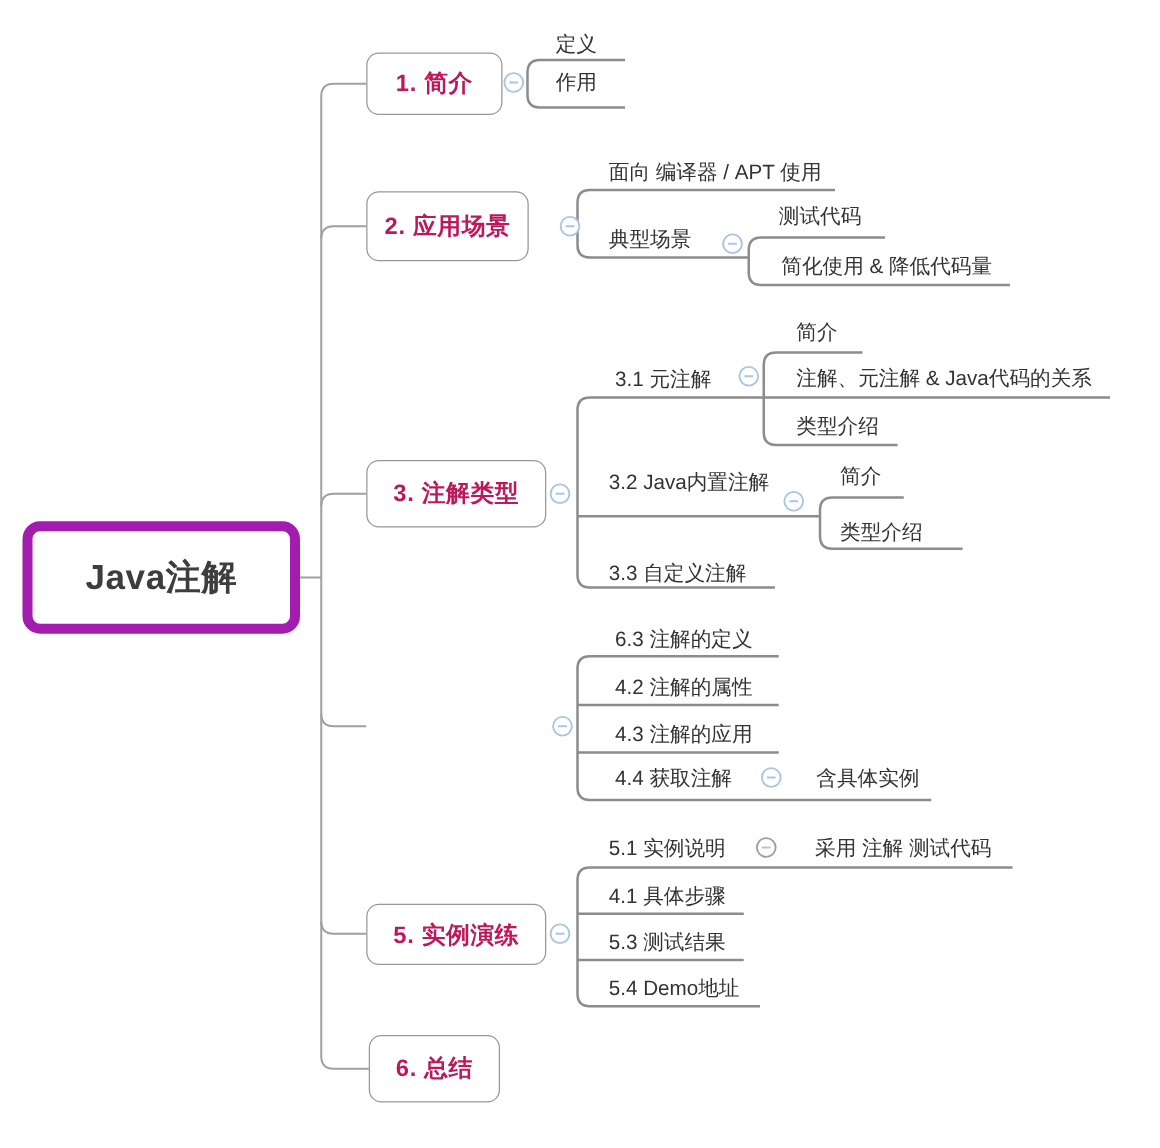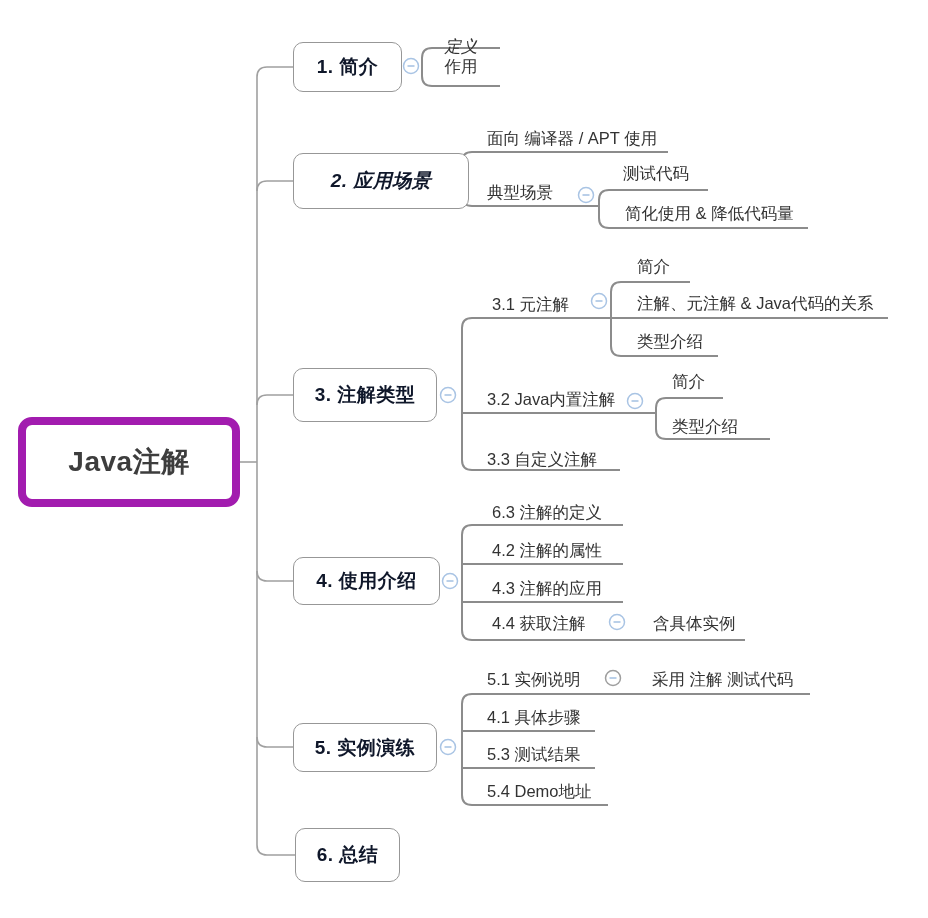--- a/index.html
+++ b/index.html
@@ -4,21 +4,21 @@
 <style>
   html,body{margin:0;padding:0;background:#ffffff;}
   .canvas{
     position:relative;width:928px;height:918px;background:#ffffff;overflow:hidden;
     font-family:"Liberation Sans","DejaVu Sans",sans-serif;
   }
   svg.wires{position:absolute;left:0;top:0;}
   .topic-box{
     position:absolute;display:flex;align-items:center;justify-content:center;
     background:#ffffff;border:1.8px solid #979797;border-radius:10px;
-    color:#0f172a;font-size:19px;font-weight:600;letter-spacing:.5px;
+    color:#be185d;font-size:19px;font-weight:600;letter-spacing:.5px;
     box-sizing:border-box;
   }
   .root-box{
     border:8px solid #a21caf;border-radius:14px;
     font-size:28px;font-weight:700;color:#3d3d3d;
   }
   .lbl{
     position:absolute;color:#333333;font-size:16.5px;font-weight:500;
     line-height:20px;white-space:nowrap;
   }
@@ -96,39 +96,38 @@
       <g>
         <circle cx="613" cy="678" r="7.5" fill="#ffffff" stroke="#9e9e9e" stroke-width="1.5"></circle>
           <line x1="609.5" y1="678" x2="616.5" y2="678" stroke="#a9c4e4" stroke-width="1.6"></line>
       </g>
     </g>
   </svg>
 
   <div class="topic-box root-box" style="left:18px;top:417px;width:222px;height:90px;">Java注解</div>
 
   <div class="topic-box" style="left:293px;top:42px;width:109px;height:50px;">1. 简介</div>
-  <div class="topic-box" style="left:293px;top:153px;width:176px;height:56px;font-style:italic;">2. 应用场景</div>
+  <div class="topic-box" style="left:293px;top:153px;width:130px;height:56px;">2. 应用场景</div>
   <div class="topic-box" style="left:293px;top:368px;width:144px;height:54px;">3. 注解类型</div>
-  <div class="topic-box" style="left:293px;top:557px;width:147px;height:48px;">4. 使用介绍</div>
   <div class="topic-box" style="left:293px;top:723px;width:144px;height:49px;">5. 实例演练</div>
   <div class="topic-box" style="left:295px;top:828px;width:105px;height:54px;">6. 总结</div>
 
-  <div class="lbl lbl-c" style="left:422px;top:36px;width:78px;font-style:italic;">定义</div>
+  <div class="lbl lbl-c" style="left:422px;top:26px;width:78px;">定义</div>
   <div class="lbl lbl-c" style="left:422px;top:56px;width:78px;">作用</div>
 
   <div class="lbl" style="left:487px;top:128px;">面向 编译器 /  APT 使用</div>
   <div class="lbl" style="left:487px;top:182px;">典型场景</div>
   <div class="lbl" style="left:623px;top:163px;">测试代码</div>
   <div class="lbl" style="left:625px;top:203px;">简化使用 &amp; 降低代码量</div>
 
   <div class="lbl" style="left:492px;top:294px;">3.1 元注解</div>
   <div class="lbl" style="left:637px;top:256px;">简介</div>
   <div class="lbl" style="left:637px;top:293px;">注解、元注解 &amp; Java代码的关系</div>
   <div class="lbl" style="left:637px;top:331px;">类型介绍</div>
-  <div class="lbl" style="left:487px;top:389px;text-align:center;">3.2 Java内置注解</div>
+  <div class="lbl" style="left:487px;top:376px;text-align:center;">3.2 Java内置注解</div>
   <div class="lbl" style="left:672px;top:371px;">简介</div>
   <div class="lbl" style="left:672px;top:416px;">类型介绍</div>
   <div class="lbl" style="left:487px;top:449px;">3.3 自定义注解</div>
 
   <div class="lbl" style="left:492px;top:502px;">6.3 注解的定义</div>
   <div class="lbl" style="left:492px;top:540px;">4.2 注解的属性</div>
   <div class="lbl" style="left:492px;top:578px;text-align:center;">4.3 注解的应用</div>
   <div class="lbl" style="left:492px;top:613px;">4.4 获取注解</div>
   <div class="lbl" style="left:653px;top:613px;text-align:center;">含具体实例</div>
 

